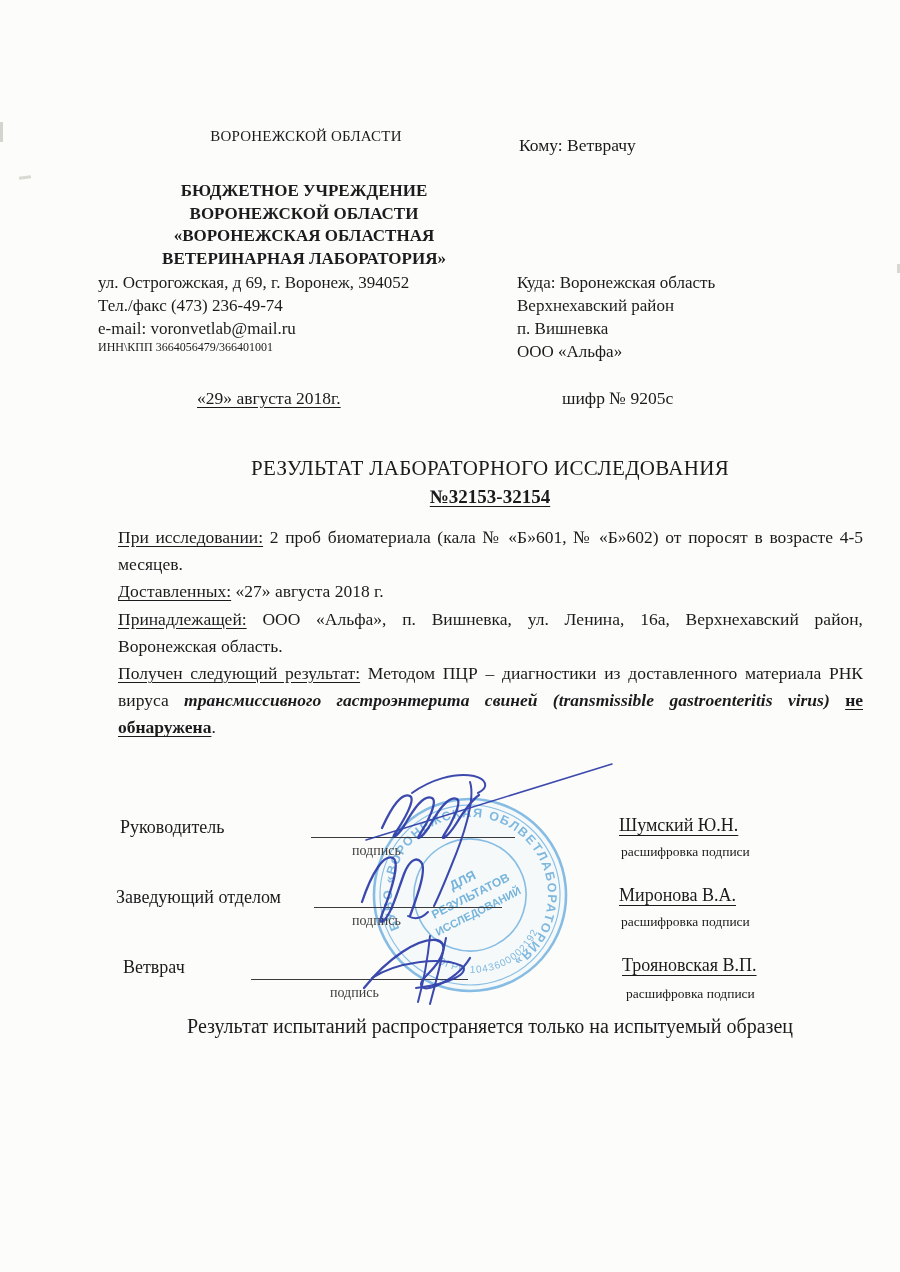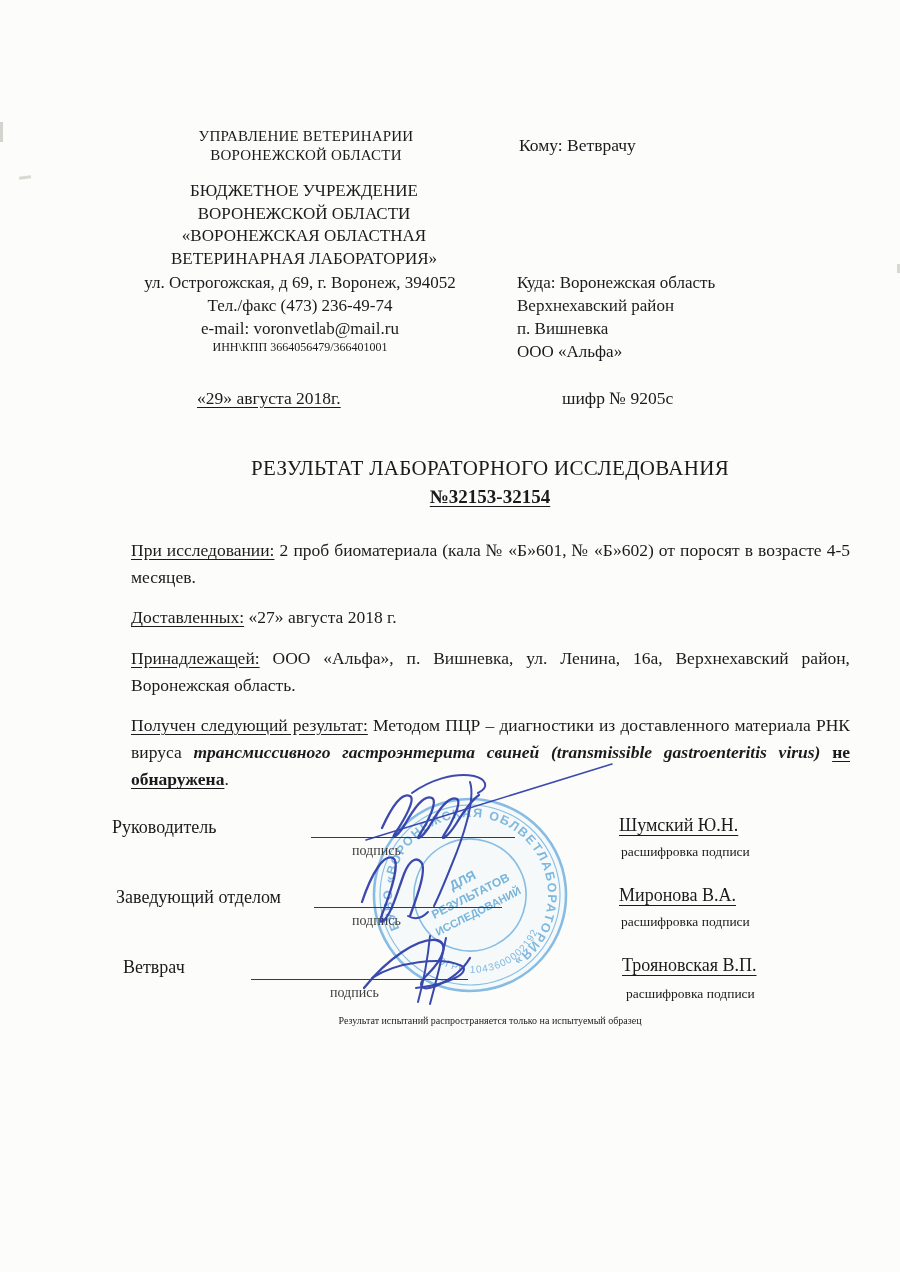--- a/index.html
+++ b/index.html
@@ -10,46 +10,46 @@
     font-family:"Liberation Serif", serif;
     color:#1b1b1d;
     overflow:hidden;
   }
   .abs{position:absolute;}
   
   .dept{left:150px;top:127px;width:312px;text-align:center;
         font-size:15px;line-height:19px;letter-spacing:.2px;}
   .recipient{left:519px;top:135px;font-size:17.5px;}
   .org{left:128px;top:180px;width:352px;text-align:center;
-       font-weight:normal;font-size:17px;line-height:22.5px;}
-  .addr{left:98px;top:271px;width:404px;text-align:center;
+       font-weight:bold;font-size:17px;line-height:22.5px;}
+  .addr{left:98px;top:271px;width:404px;text-align:left;
         font-size:17px;line-height:23px;}
   .addr .reg-line{font-size:12px;line-height:15px;}
   .dest{left:489px;top:271px;width:330px;font-size:17px;line-height:23px;margin-left:28px;}
   .date-line{left:197px;top:388px;font-size:17.5px;text-decoration:underline;text-underline-offset:3px;}
   .cipher{left:562px;top:388px;font-size:17.5px;}
   
   .title-block{left:118px;top:456px;width:744px;text-align:center;}
   .title-1{font-size:21px;letter-spacing:.3px;}
   .title-2{margin-top:5px;font-size:19px;font-weight:bold;
            text-decoration:underline;text-underline-offset:3px;}
   
   .body-text{left:118px;top:524px;width:745px;
              font-size:17.5px;line-height:27.2px;text-align:justify;}
-  .body-text p{margin:13px;}
+  .body-text p{margin:0;}
   .u{text-decoration:underline;text-underline-offset:3px;}
   .bi{font-weight:bold;font-style:italic;}
   .bu{font-weight:bold;text-decoration:underline;text-underline-offset:3px;}
   
   .role{font-size:18px;}
   .sig-line{border-bottom:1.6px solid #3a3a3c;height:0;}
   .caption{font-size:14px;color:#404040;}
   .sig-name{font-size:18px;text-decoration:underline;text-underline-offset:4px;text-align:right;}
   .name-caption{font-size:13.5px;}
-  .footer-note{left:118px;top:1015px;width:744px;text-align:center;font-size:10px;}
+  .footer-note{left:118px;top:1015px;width:744px;text-align:center;font-size:20px;}
   
   .stamp-wrap{left:358px;top:783px;width:224px;height:224px;z-index:1;opacity:.78;}
   .ink-wrap{left:330px;top:735px;width:300px;height:285px;z-index:3;opacity:.92;}
   .textlayer{z-index:2;}
   
   .art1{left:0;top:122px;width:3px;height:20px;background:#c9c9c3;opacity:.8;}
   .art2{left:19px;top:176px;width:12px;height:3px;background:#d9d9d2;transform:rotate(-8deg);}
   .art3{left:897px;top:264px;width:3px;height:9px;background:#d8d8d2;}
 </style>
 </head>
@@ -75,21 +75,20 @@
         <textPath href="#ringBottom" startOffset="14">ОГРН 1043600002192</textPath>
       </text>
       <text x="112" y="100" text-anchor="middle" font-family="Liberation Sans, sans-serif" font-size="13" font-weight="bold" fill="#4f9ed2">ДЛЯ</text>
       <text x="112" y="117" text-anchor="middle" font-family="Liberation Sans, sans-serif" font-size="12" font-weight="bold" fill="#4f9ed2">РЕЗУЛЬТАТОВ</text>
       <text x="112" y="134" text-anchor="middle" font-family="Liberation Sans, sans-serif" font-size="11" font-weight="bold" fill="#4f9ed2">ИССЛЕДОВАНИЙ</text>
       <circle cx="112" cy="112" r="96" fill="#7ec0ea" opacity="0.07"></circle>
     </g>
   </svg>
 
   <div class="abs dept textlayer">
-    <div>УПРАВЛЕНИЕ ВЕТЕРИНАРИИ</div>
     <div>ВОРОНЕЖСКОЙ ОБЛАСТИ</div>
   </div>
 
   <div class="abs recipient textlayer">Кому: Ветврачу</div>
 
   <div class="abs org textlayer">
     <div>БЮДЖЕТНОЕ УЧРЕЖДЕНИЕ</div>
     <div>ВОРОНЕЖСКОЙ ОБЛАСТИ</div>
     <div>«ВОРОНЕЖСКАЯ ОБЛАСТНАЯ</div>
     <div>ВЕТЕРИНАРНАЯ ЛАБОРАТОРИЯ»</div>
@@ -117,21 +116,21 @@
     <div class="title-2">№32153-32154</div>
   </div>
 
   <div class="abs body-text textlayer">
     <p><span class="u">При исследовании:</span><span> 2 проб биоматериала (кала № «Б»601, № «Б»602) от поросят в возрасте 4-5 месяцев.</span></p>
     <p><span class="u">Доставленных:</span><span> «27» августа 2018 г.</span></p>
     <p><span class="u">Принадлежащей:</span><span> ООО «Альфа», п. Вишневка, ул. Ленина, 16а, Верхнехавский район, Воронежская область.</span></p>
     <p><span class="u">Получен следующий результат:</span><span> Методом ПЦР – диагностики из доставленного материала РНК вируса </span><span class="bi">трансмиссивного гастроэнтерита свиней (transmissible gastroenteritis virus) </span><span class="bu">не обнаружена</span><span>.</span></p>
   </div>
 
-  <div class="abs role textlayer" style="left:112px;top:817px;">Руководитель</div>
+  <div class="abs role textlayer" style="left:120px;top:817px;">Руководитель</div>
   <div class="abs sig-line textlayer" style="left:311px;top:837px;width:204px;"></div>
   <div class="abs caption textlayer" style="left:352px;top:843px;">подпись</div>
   <div class="abs sig-name textlayer" style="left:619px;top:815px;">Шумский Ю.Н.</div>
   <div class="abs name-caption textlayer" style="left:621px;top:844px;">расшифровка подписи</div>
 
   <div class="abs role textlayer" style="left:116px;top:887px;text-align:right;">Заведующий отделом</div>
   <div class="abs sig-line textlayer" style="left:314px;top:907px;width:188px;"></div>
   <div class="abs caption textlayer" style="left:352px;top:913px;">подпись</div>
   <div class="abs sig-name textlayer" style="left:619px;top:885px;">Миронова В.А.</div>
   <div class="abs name-caption textlayer" style="left:621px;top:914px;">расшифровка подписи</div>

